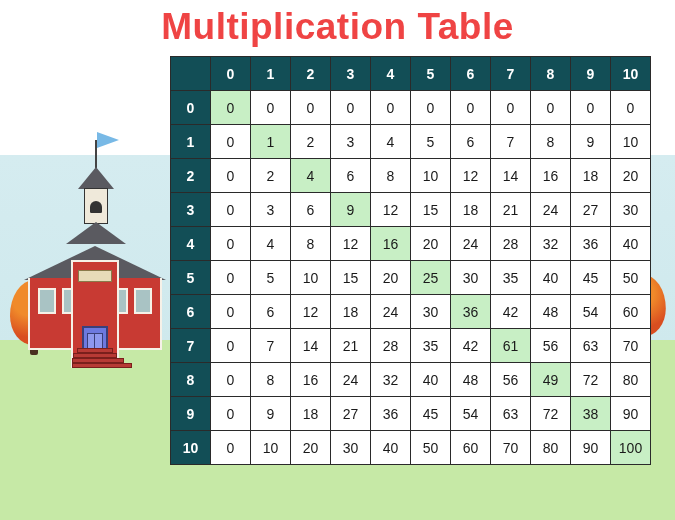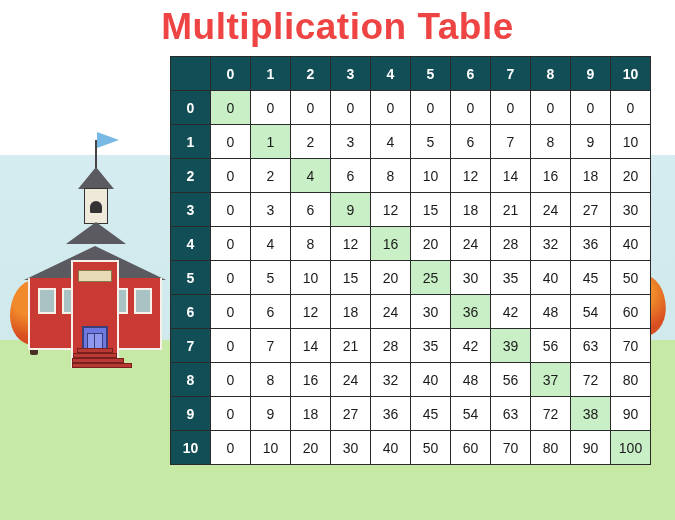--- a/index.html
+++ b/index.html
@@ -369,36 +369,36 @@
       </tr>
       <tr>
         <th>7</th>
         <td>0</td>
         <td>7</td>
         <td>14</td>
         <td>21</td>
         <td>28</td>
         <td>35</td>
         <td>42</td>
-        <td class="diag">39</td>
+        <td class="diag">61</td>
         <td>56</td>
         <td>63</td>
         <td>70</td>
       </tr>
       <tr>
         <th>8</th>
         <td>0</td>
         <td>8</td>
         <td>16</td>
         <td>24</td>
         <td>32</td>
         <td>40</td>
         <td>48</td>
         <td>56</td>
-        <td class="diag">37</td>
+        <td class="diag">49</td>
         <td>72</td>
         <td>80</td>
       </tr>
       <tr>
         <th>9</th>
         <td>0</td>
         <td>9</td>
         <td>18</td>
         <td>27</td>
         <td>36</td>

